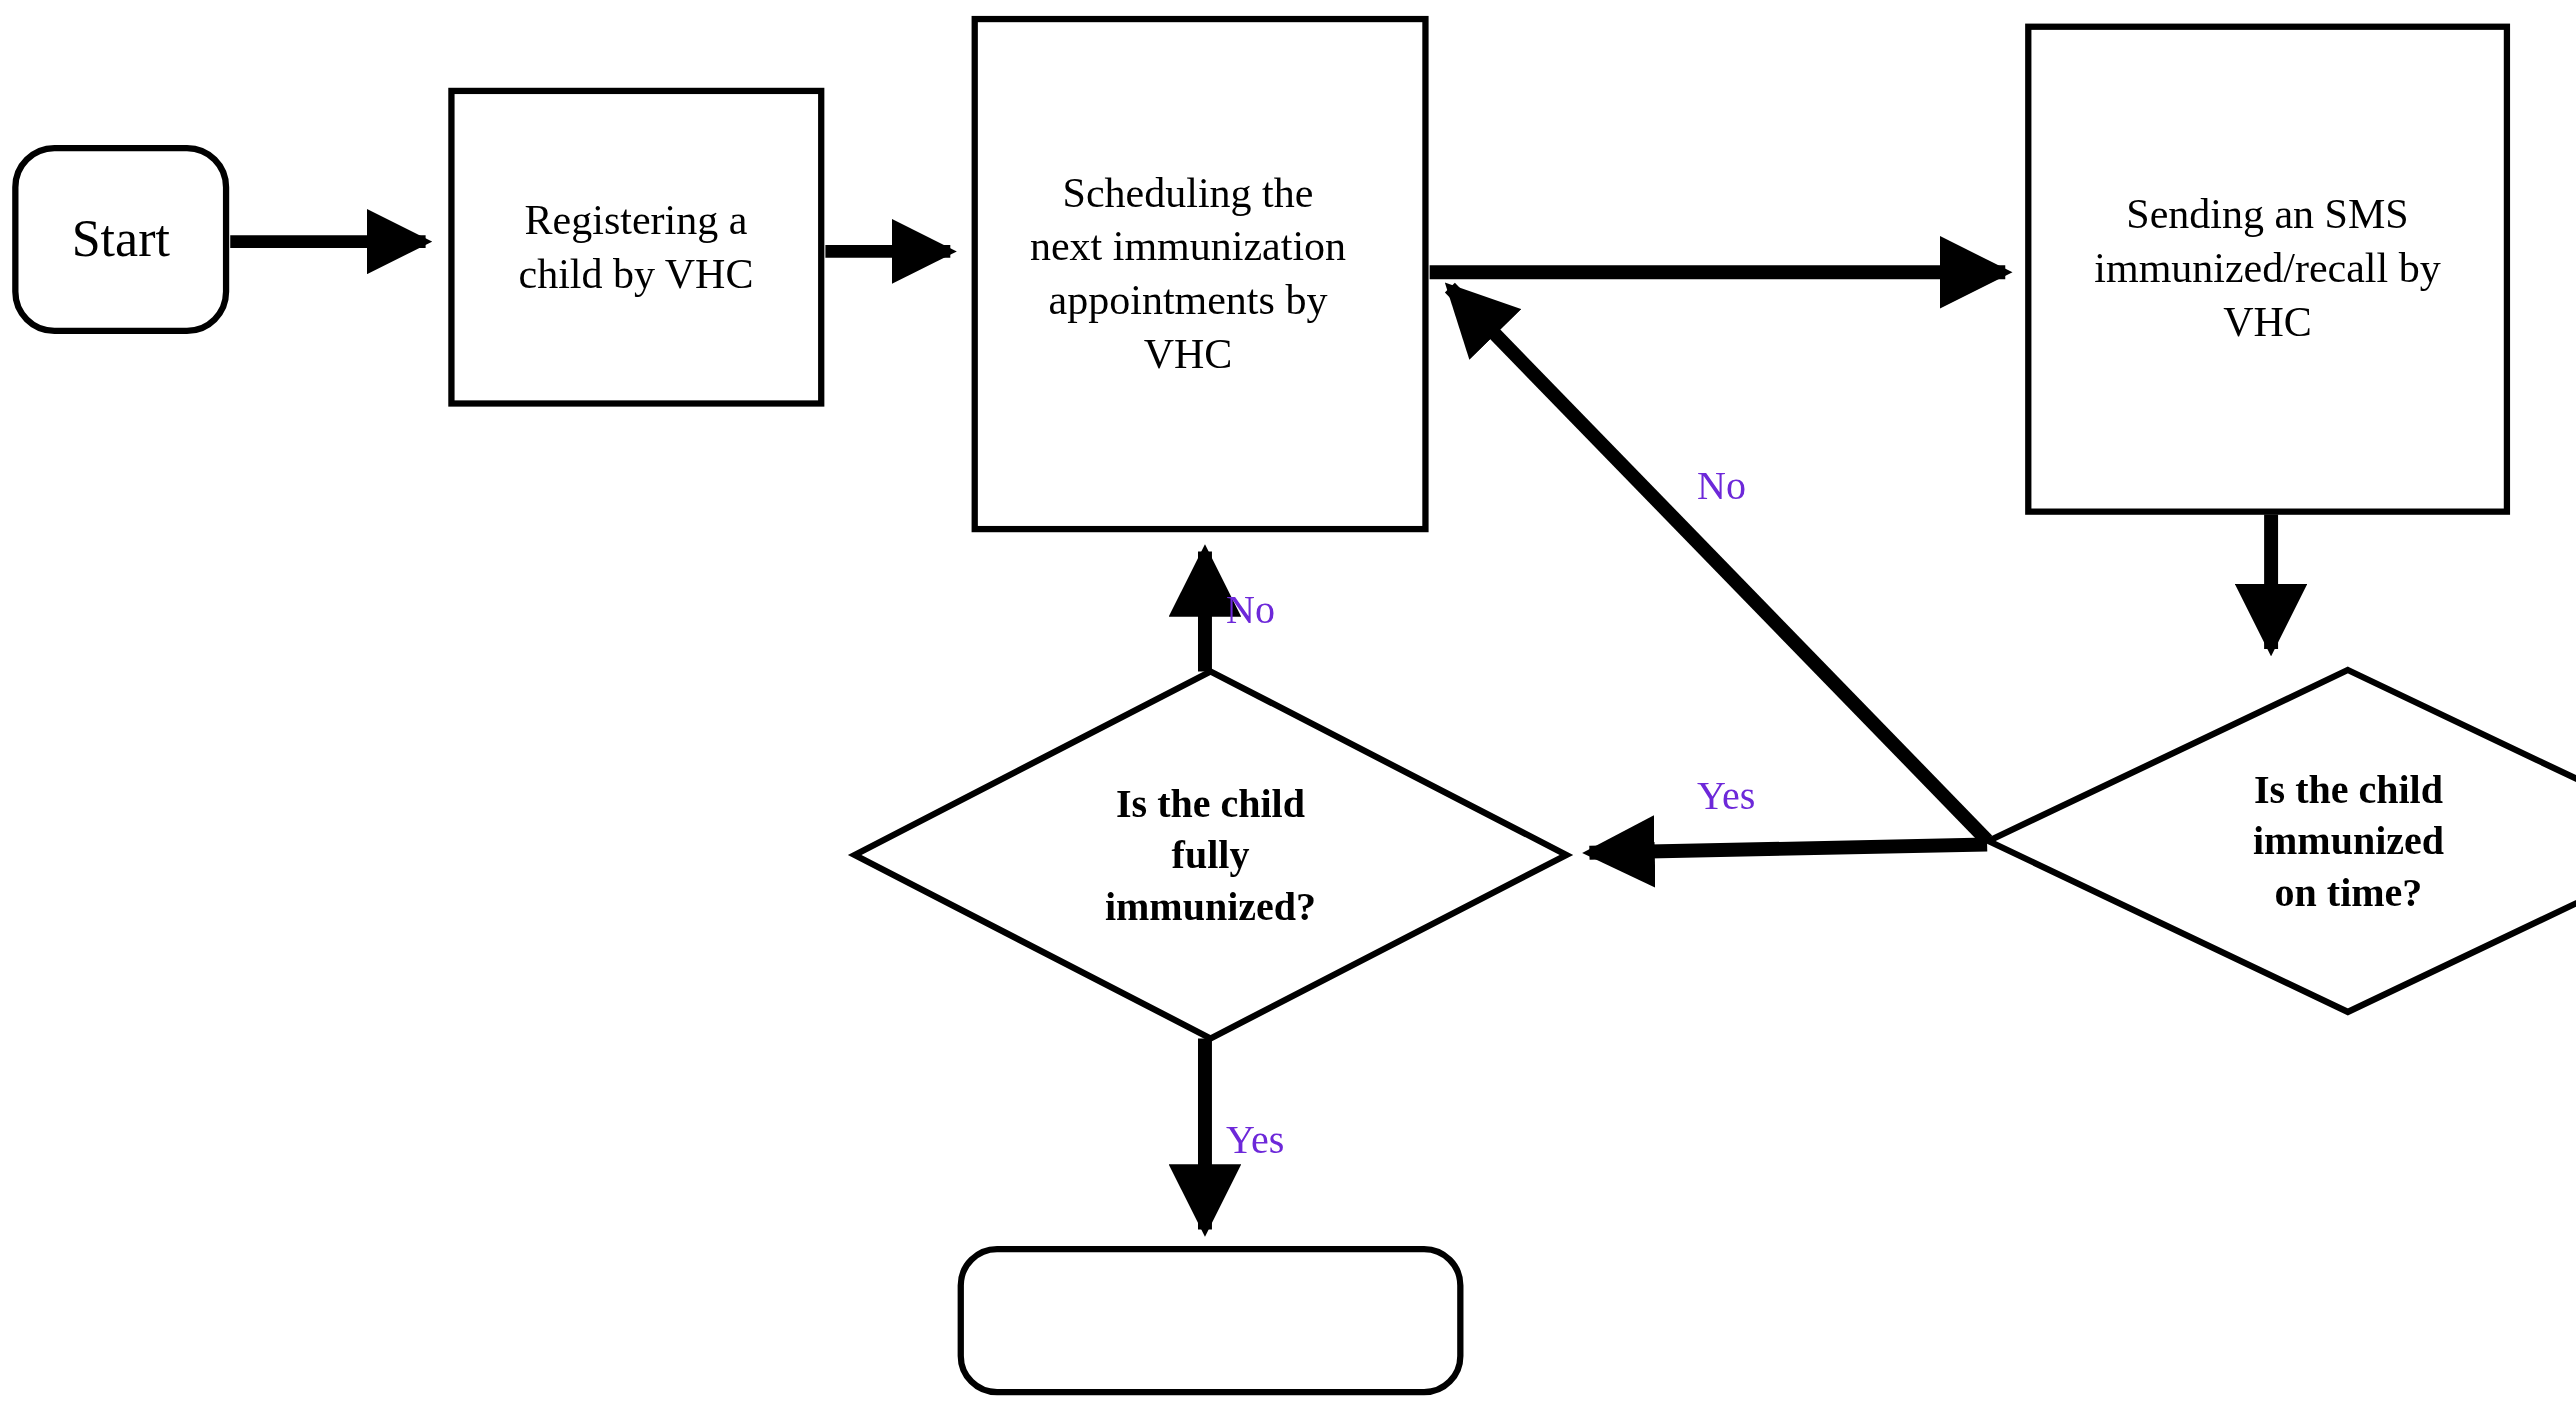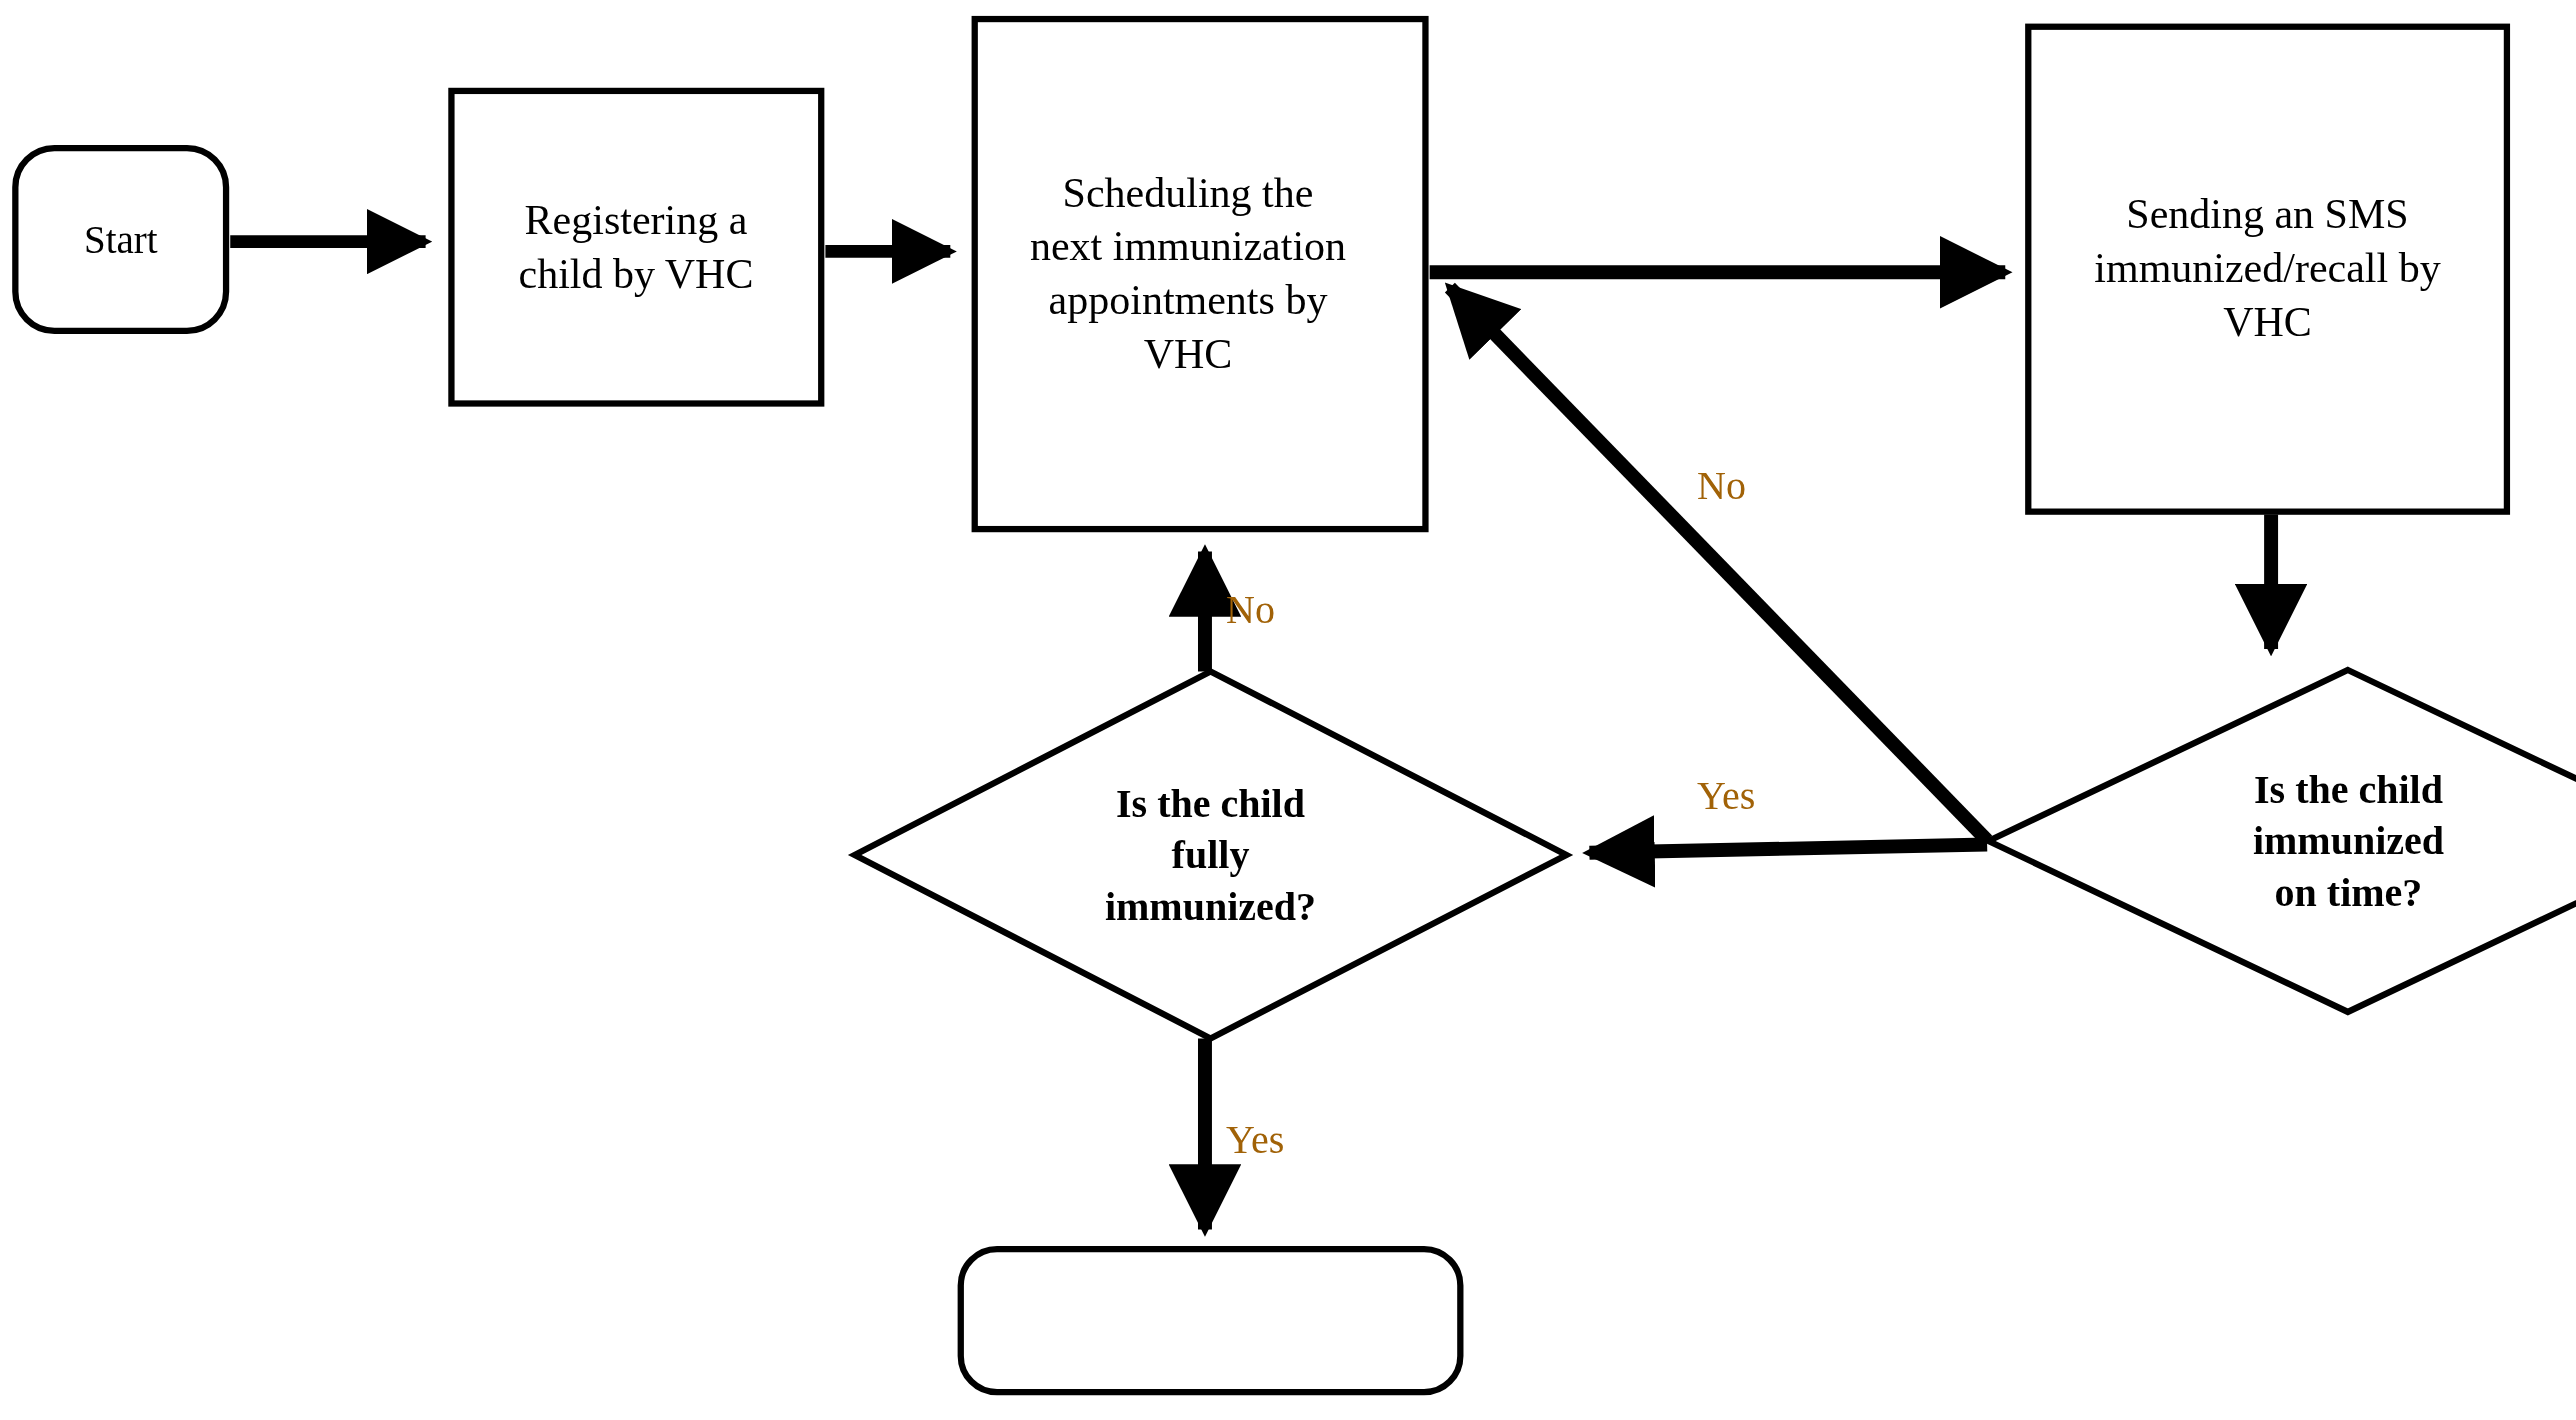--- a/index.html
+++ b/index.html
@@ -32,26 +32,26 @@
     justify-content: center;
     text-align: center;
     color: #000000;
     line-height: 1.28;
     white-space: pre-line;
     pointer-events: none;
     font-weight: 400;
   }
   .edge-label {
     position: absolute;
-    color: #a16207;
+    color: #6d28d9;
     text-align: center;
     white-space: nowrap;
     line-height: 1;
   }
-  .fs-terminal { font-size: 39px; }
+  .fs-terminal { font-size: 52px; }
   .fs-process  { font-size: 42px; }
   .fs-decision { font-size: 40px; font-weight: bold; }
   .fs-edge     { font-size: 40px; }
 </style>
 </head>
 <body>
 
 <div id="canvas">
 
   <svg id="flow-svg" viewBox="0 0 3692 2036" xmlns="http://www.w3.org/2000/svg">

